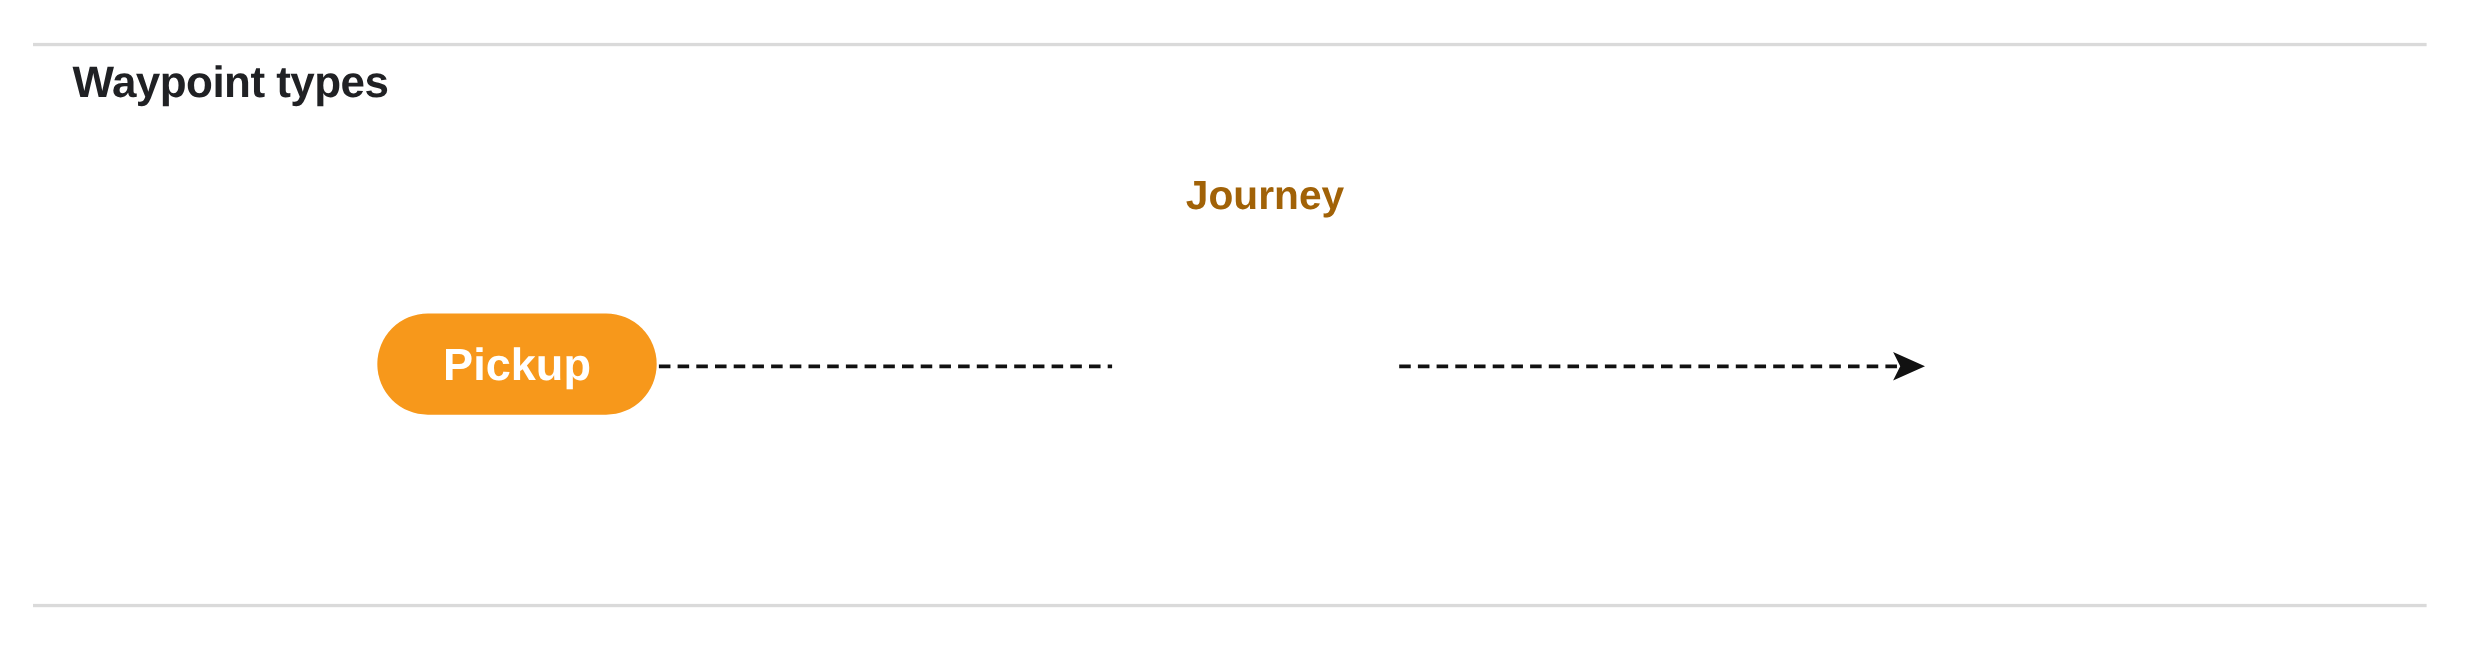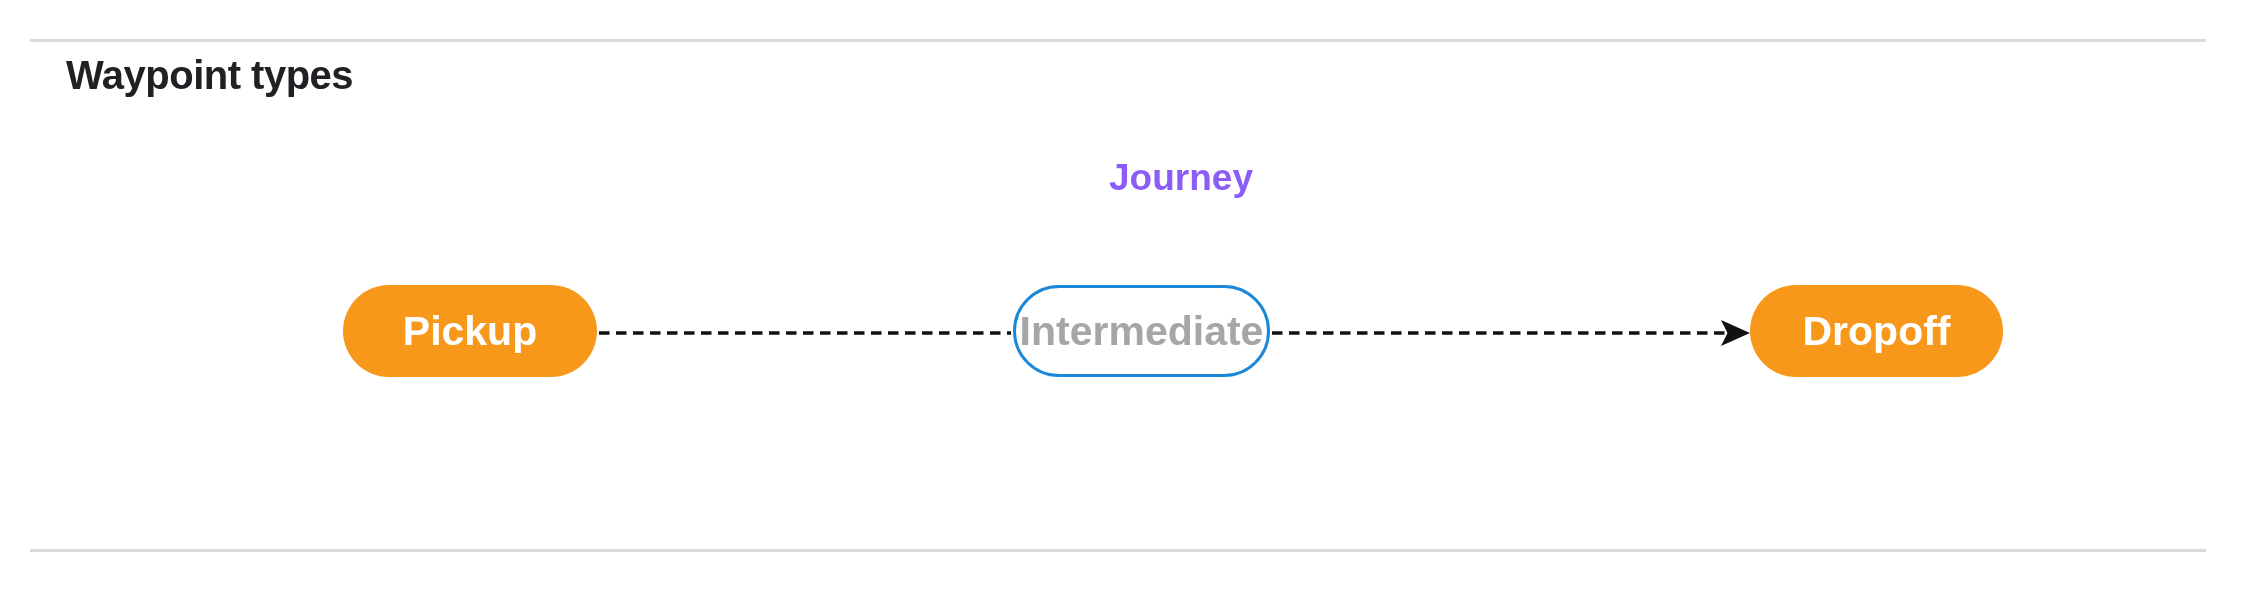--- a/index.html
+++ b/index.html
@@ -32,27 +32,27 @@
     margin: 0;
     font-size: 40px;
     font-weight: 700;
     color: #202124;
     letter-spacing: -0.5px;
     line-height: 1.1;
   }
 
   .journey-label {
     position: absolute;
-    left: 1031px;
+    left: 1000px;
     top: 158px;
     width: 300px;
     text-align: center;
     font-size: 37px;
     font-weight: 700;
-    color: #8b5cf6;
+    color: #a16207;
     line-height: 1.1;
   }
 
   .connector-svg {
     position: absolute;
     left: 0;
     top: 0;
     width: 2245px;
     height: 592px;
   }
@@ -95,19 +95,17 @@
   <div class="journey-label">Journey</div>
 
   <svg class="connector-svg" viewBox="0 0 2245 592" xmlns="http://www.w3.org/2000/svg" aria-hidden="true">
     <path d="M 599 333 H 1011" stroke="#111111" stroke-width="3.4" stroke-dasharray="10.5 6.5" fill="none"></path>
     <path d="M 1272 333 H 1730" stroke="#111111" stroke-width="3.4" stroke-dasharray="10.5 6.5" fill="none"></path>
     <path d="M 1750 333 L 1721 320 L 1727.5 333 L 1721 346 Z" fill="#111111" stroke="none"></path>
   </svg>
 
   <div class="pill endpoint pickup">Pickup</div>
 
-  <div class="pill outlined middle">Intermediate</div>
 
-  <div class="pill endpoint dropoff">Dropoff</div>
 
   <div class="divider bottom"></div>
 
 </div>
 
 </body></html>

